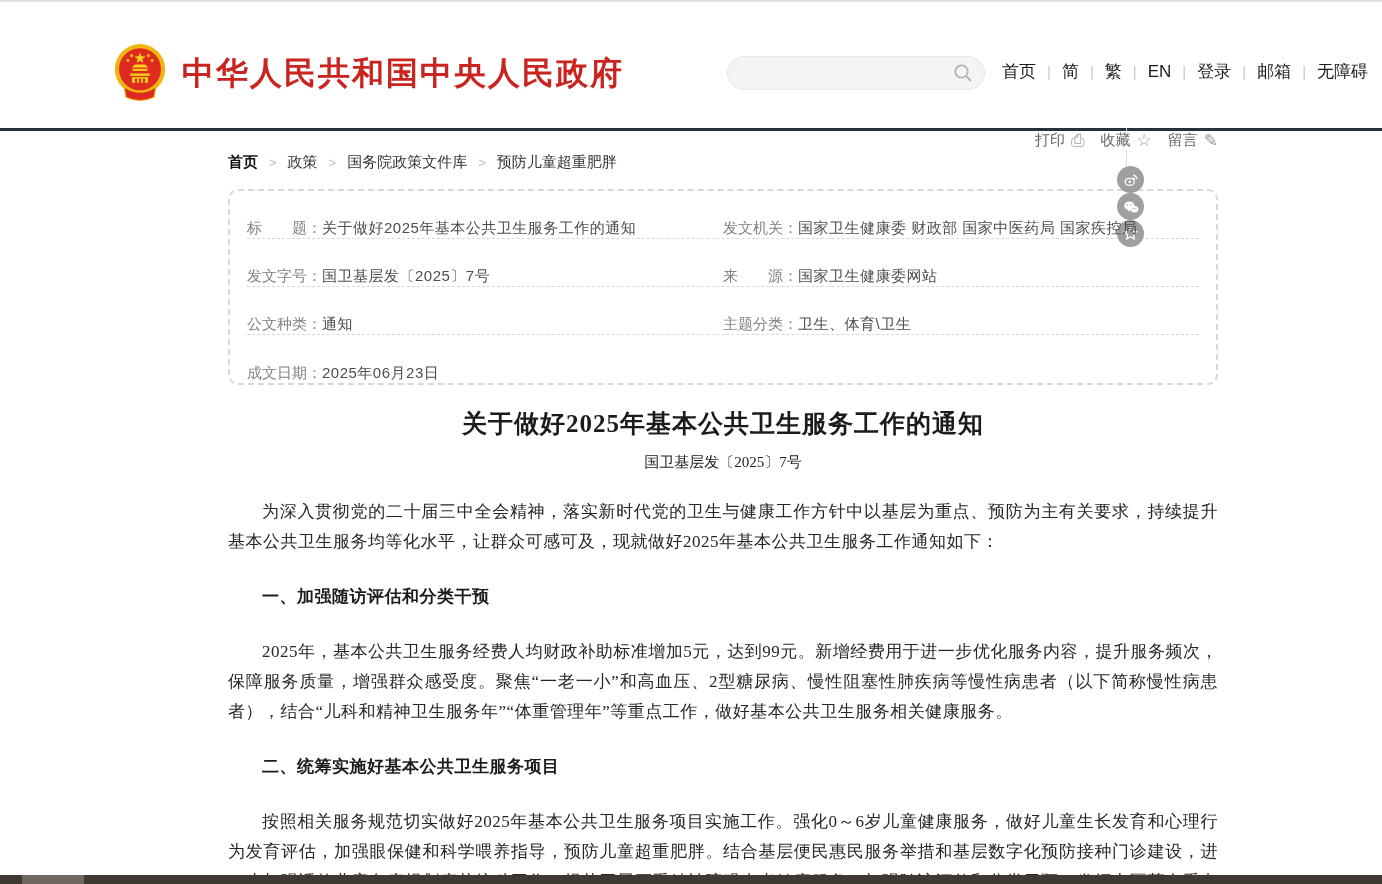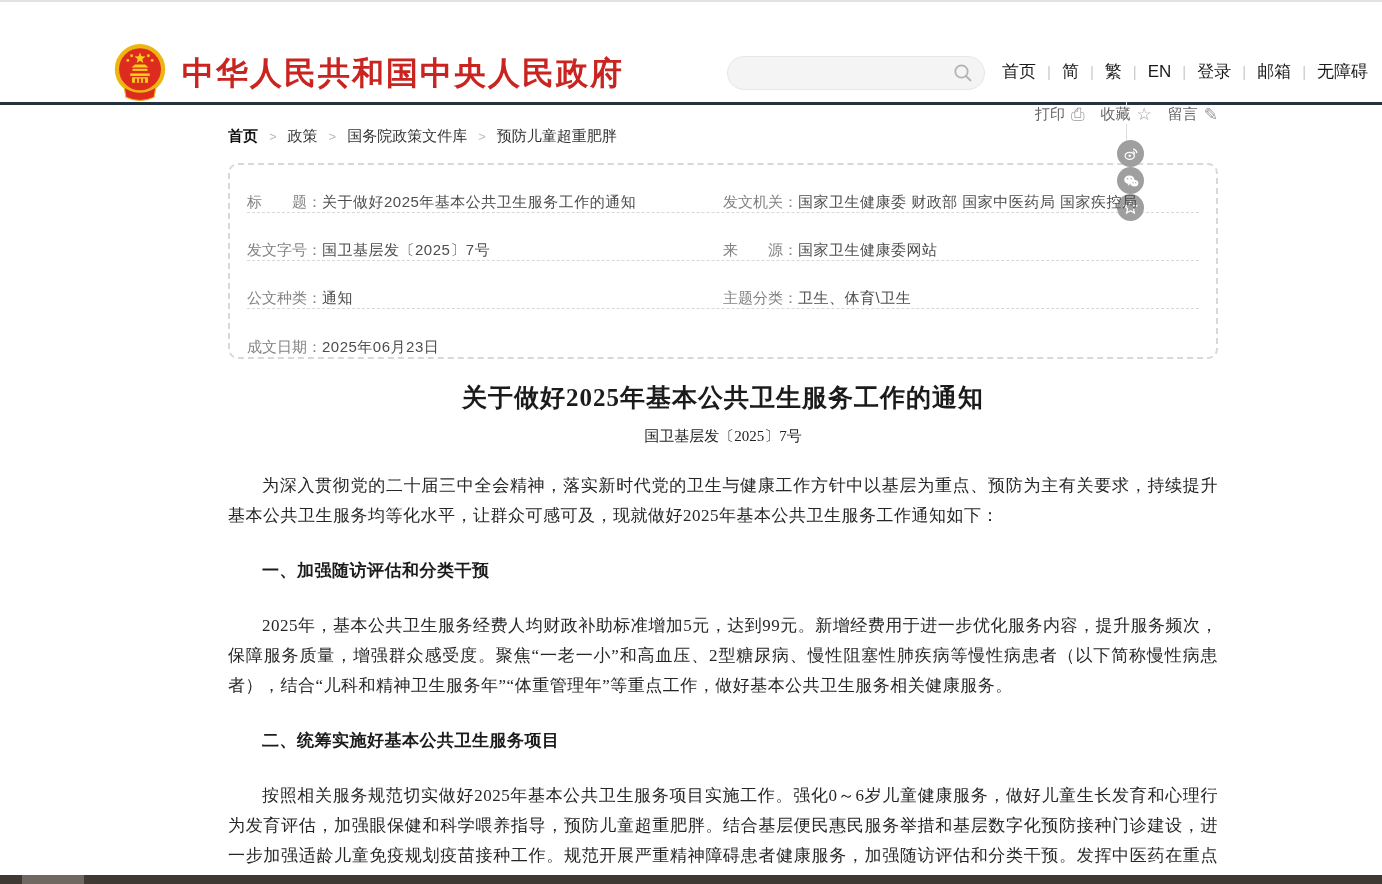--- a/index.html
+++ b/index.html
@@ -1,21 +1,21 @@
 <!DOCTYPE html>
 <html><head>
 <meta charset="utf-8">
 <style>
   * { box-sizing: border-box; margin: 0; padding: 0; }
   html,body { width:1382px; height:884px; overflow:hidden; background:#fff;
     font-family:"Liberation Sans","DejaVu Sans",sans-serif; }
   .page { position:relative; width:1382px; height:884px; background:#fff; }
 
   
-  header { position:relative; height:102px; background:#fff; border-top:2px solid #e2e2e2; }
+  header { position:relative; height:128px; background:#fff; border-top:2px solid #e2e2e2; }
   .logo-link { position:absolute; left:112px; top:40px; display:flex; align-items:center; gap:14px; text-decoration:none; cursor:pointer; }
   .emblem { width:56px; height:62px; }
   .site-title { font-size:32px; font-weight:700; color:#c9241f; letter-spacing:2px; line-height:36px; }
   .site-url { margin-top:3px; font-size:17px; color:#9a9a9a; letter-spacing:1px; }
   .site-url .gov { color:#d03129; }
   .search-box { position:absolute; left:727px; top:54px; width:258px; height:34px; }
   .search-input { width:100%; height:100%; border:1px solid #e7e7e7; background:#f4f4f4;
     border-radius:17px; padding:0 40px 0 18px; font-size:15px; color:#333; outline:none; }
   .search-icon { position:absolute; right:12px; top:7px; width:20px; height:20px; cursor:pointer; }
   .top-nav { position:absolute; left:1000px; top:58px; display:flex; align-items:center; font-size:17px; color:#1a1a1a; white-space:nowrap; }

